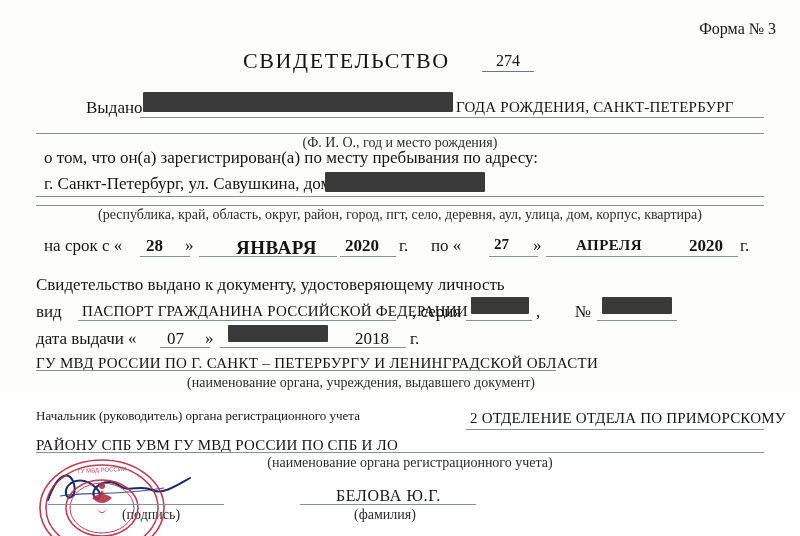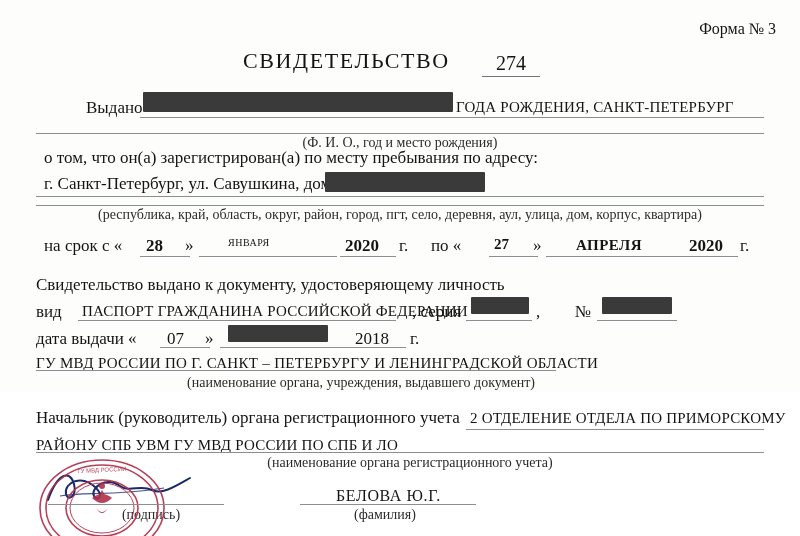--- a/index.html
+++ b/index.html
@@ -54,21 +54,21 @@
   #title-main {
     left: 243px;
     top: 48px;
     font-size: 22px;
     letter-spacing: 1.6px;
     font-weight: 400;
   }
   #title-number {
     left: 482px;
     top: 52px;
-    font-size: 20px;
+    font-size: 16px;
     border-bottom: 1px solid #6f757c;
     padding: 0 14px 1px 14px;
   }
   #title-sub {
     left: 212px;
     top: 76px;
     font-size: 17px;
   }
 
   #issued-label {
@@ -115,24 +115,24 @@
     top: 236px;
     font-size: 17px;
     font-weight: bold;
   }
   #term-quote2 {
     left: 185px;
     top: 236px;
     font-size: 17px;
   }
   #term-month1 {
-    left: 228px;
+    left: 236px;
     top: 237px;
-    font-size: 10px;
-    font-weight: normal;
+    font-size: 19px;
+    font-weight: bold;
     letter-spacing: 0.5px;
   }
   #term-year1 {
     left: 345px;
     top: 236px;
     font-size: 17px;
     font-weight: bold;
   }
   #term-g1 {
     left: 399px;
@@ -239,21 +239,21 @@
   }
   #issuer-caption {
     left: 151px;
     top: 375px;
     width: 420px;
   }
 
   #chief-label {
     left: 36px;
     top: 408px;
-    font-size: 17px;
+    font-size: 13px;
   }
   #chief-org1 {
     left: 470px;
     top: 410px;
     font-size: 15px;
     letter-spacing: 0.2px;
   }
   #chief-org2 {
     left: 36px;
     top: 437px;

